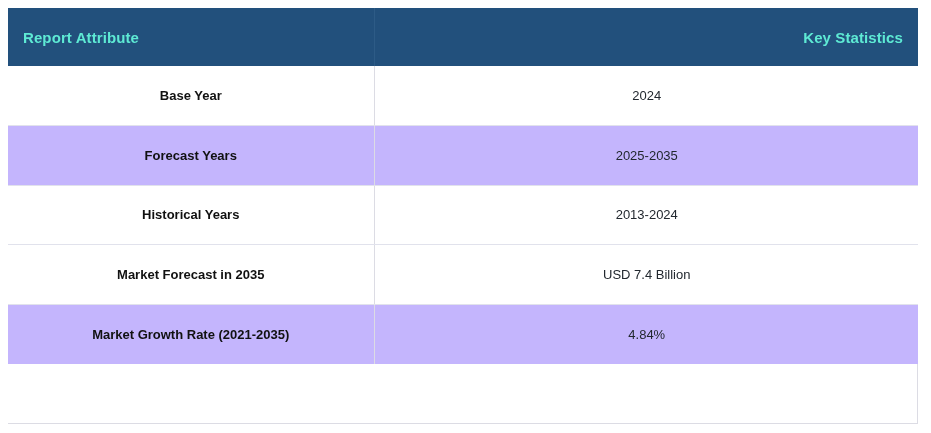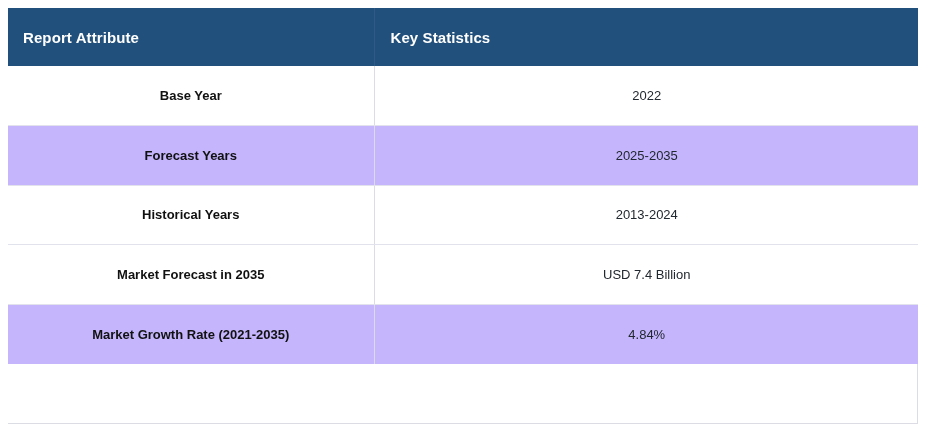--- a/index.html
+++ b/index.html
@@ -33,33 +33,34 @@
     border-collapse: collapse;
     table-layout: fixed;
     background: #ffffff;
   }
 
   table.stats col.c1 { width: 366px; }
   table.stats col.c2 { width: 544px; }
 
   table.stats thead th {
     background: #22507c;
-    color: #ffffff;
+    color: #5eead4;
     font-size: 15px;
     font-weight: bold;
     text-align: left;
     height: 58px;
     padding: 0 15px;
     border: none;
     box-sizing: border-box;
     letter-spacing: 0.1px;
   }
   table.stats thead th.col-key {
     padding-left: 16px;
     border-left: 1px solid #2d5b86;
+    text-align: right;
   }
 
   table.stats tbody tr { height: 59.6px; }
 
   table.stats tbody td {
     height: 59.6px;
     padding: 0 15px;
     box-sizing: border-box;
     vertical-align: middle;
     border-bottom: 1px solid #e1e2ec;
@@ -96,21 +97,21 @@
     </colgroup>
     <thead>
       <tr>
         <th class="col-attr">Report Attribute</th>
         <th class="col-key">Key Statistics</th>
       </tr>
     </thead>
     <tbody>
       <tr class="odd">
         <td class="attr">Base Year</td>
-        <td class="val">2022</td>
+        <td class="val">2024</td>
       </tr>
       <tr class="even">
         <td class="attr">Forecast Years</td>
         <td class="val">2025-2035</td>
       </tr>
       <tr class="odd">
         <td class="attr">Historical Years</td>
         <td class="val">2013-2024</td>
       </tr>
       <tr class="odd">

